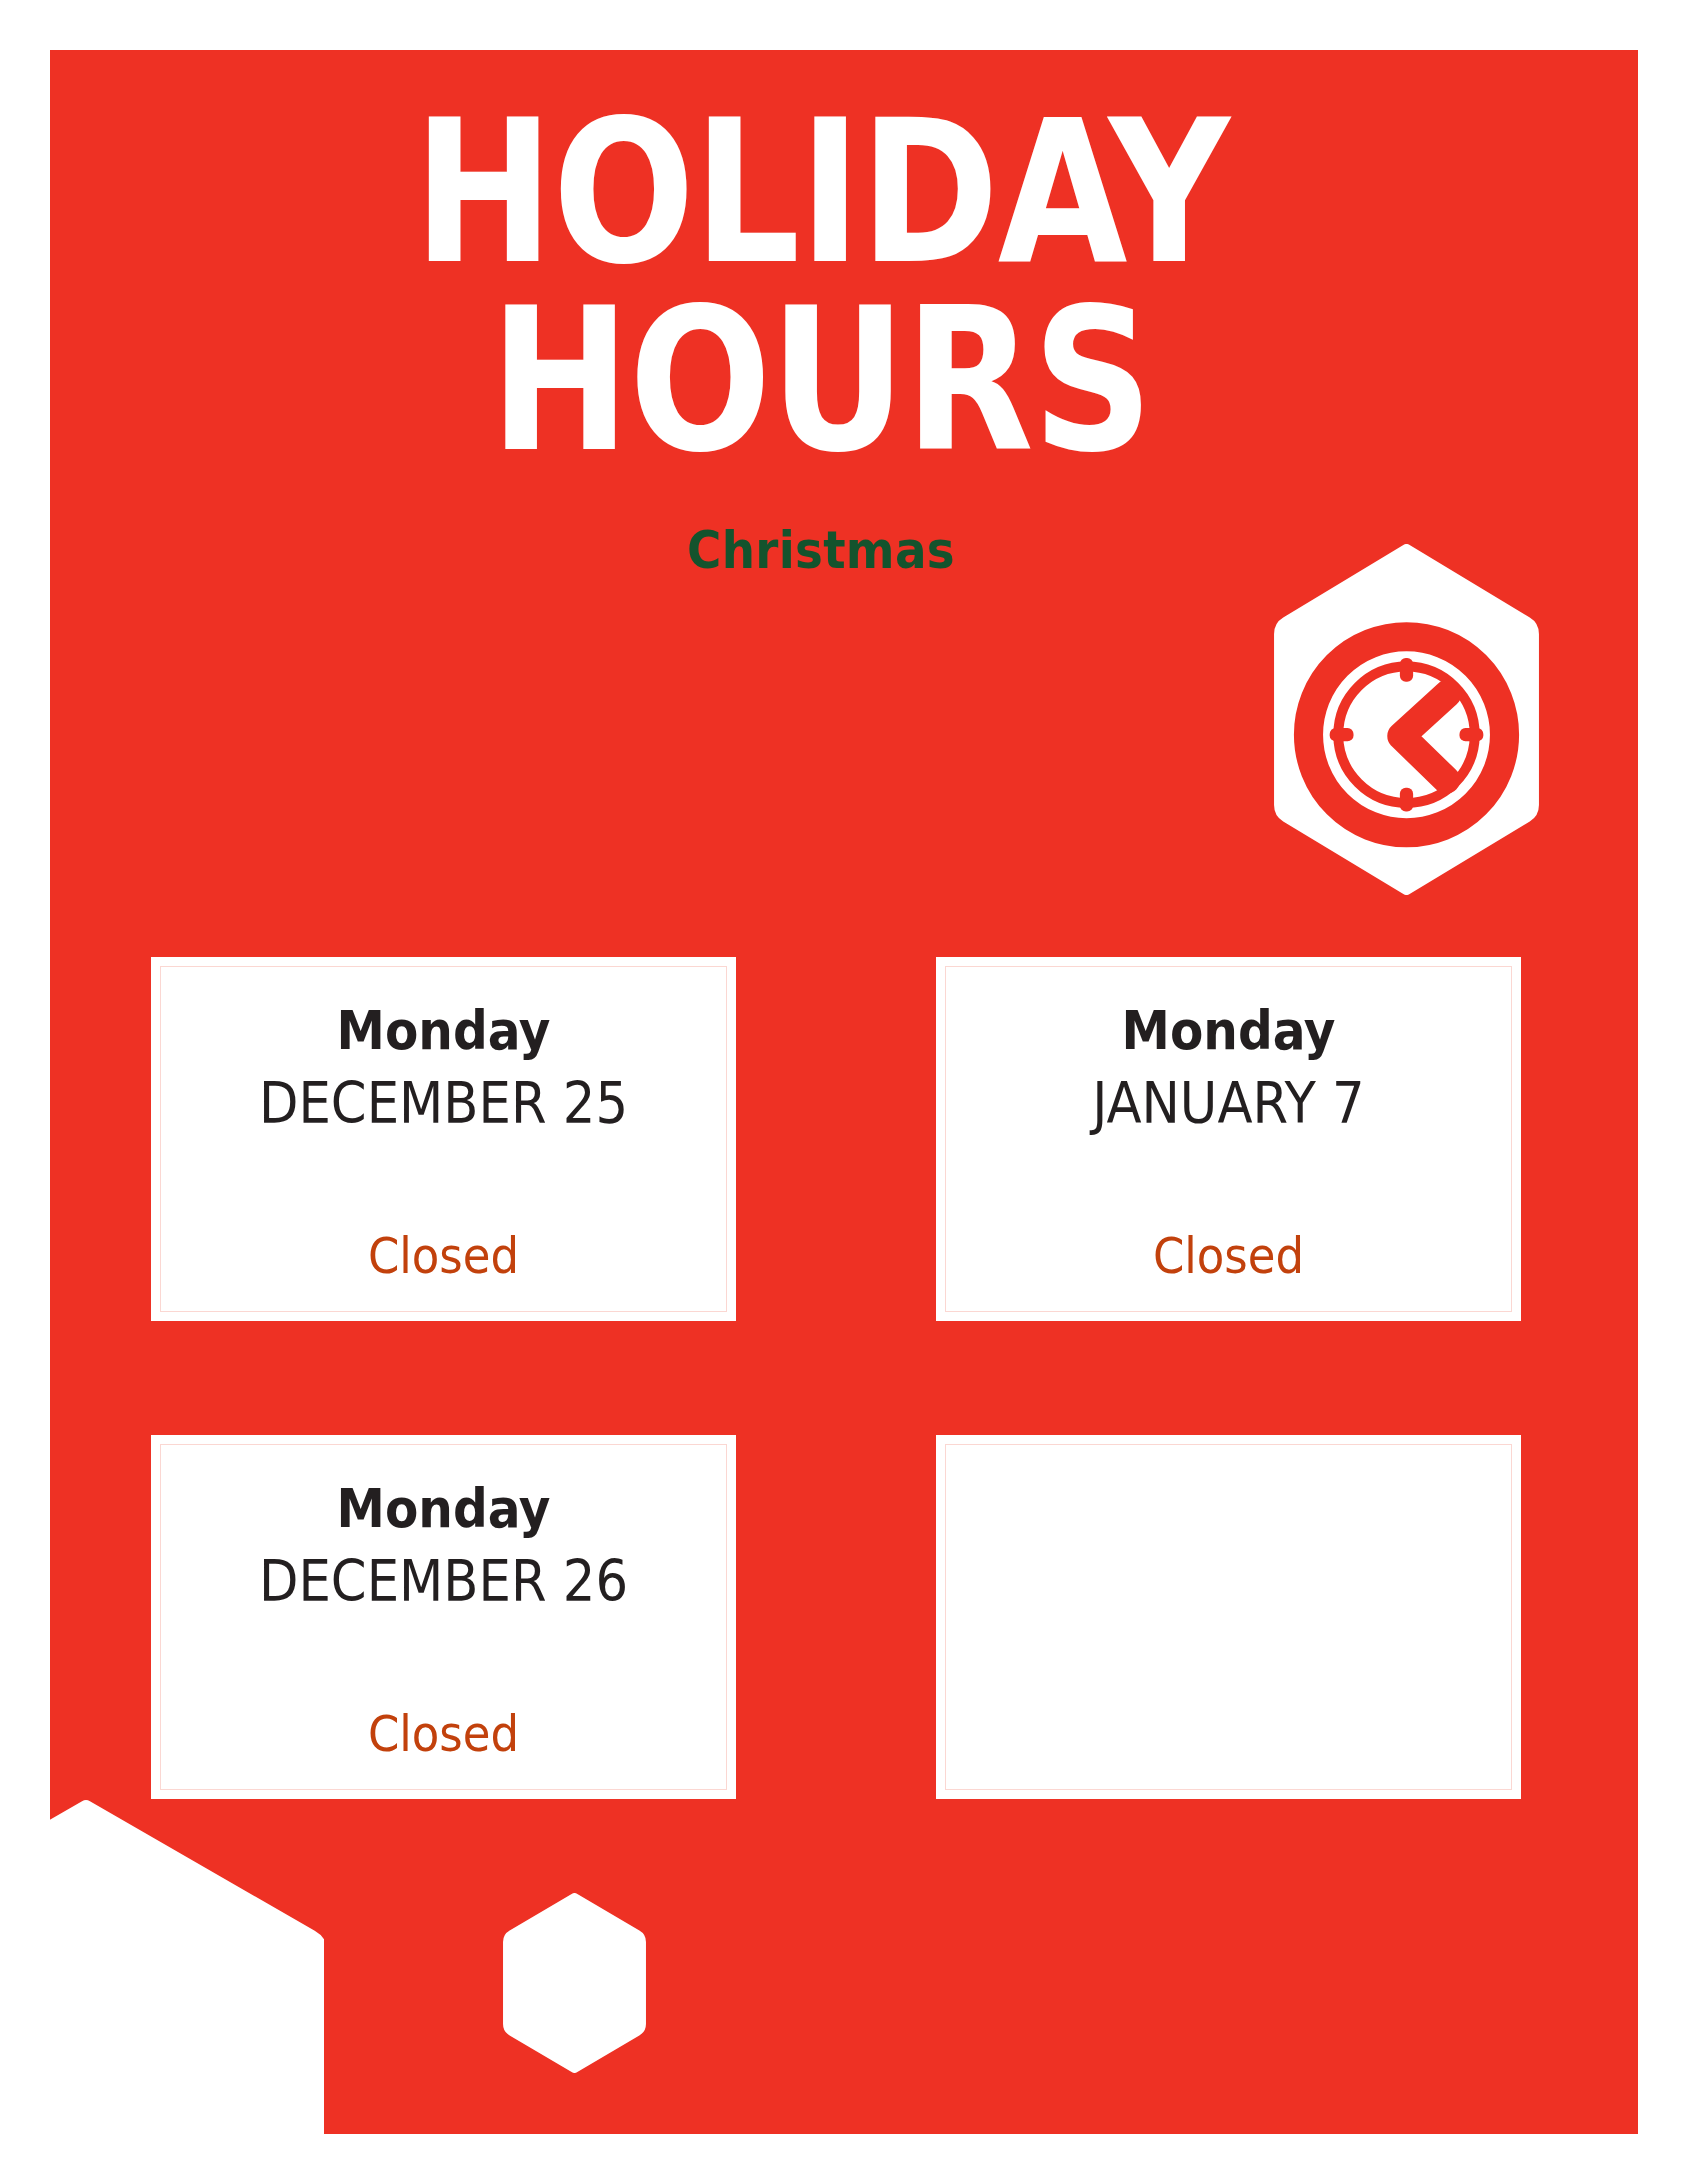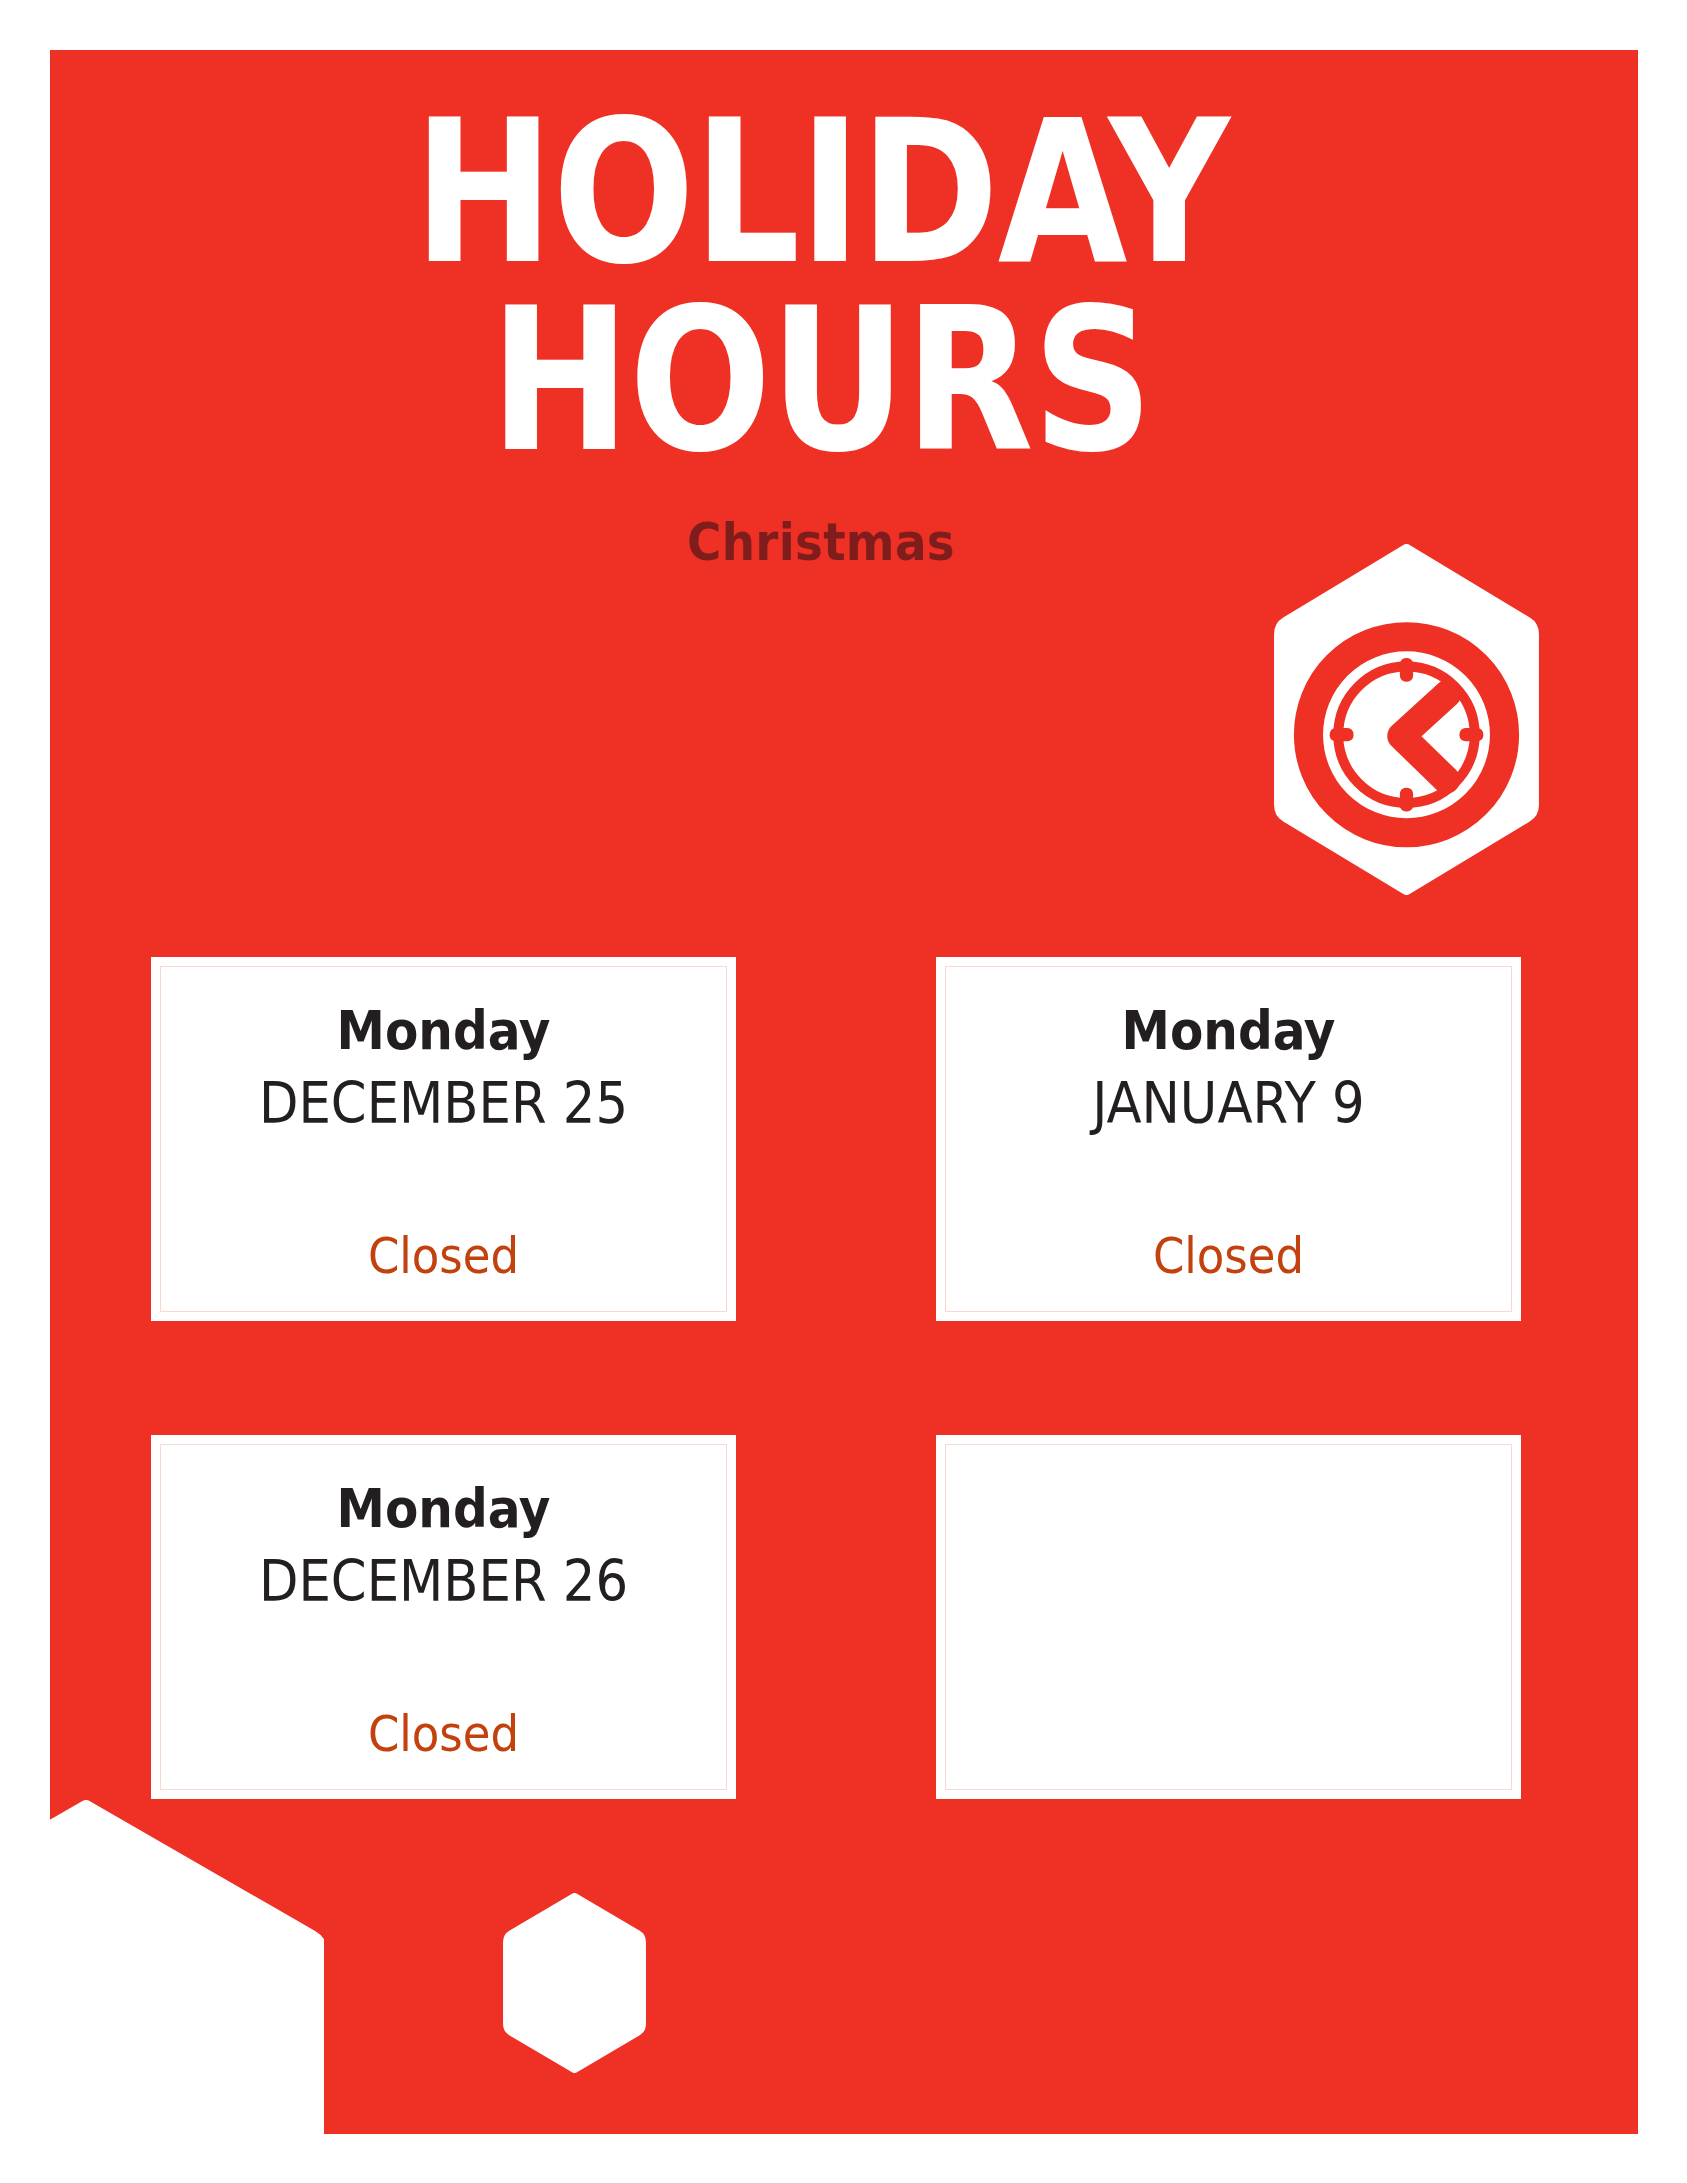--- a/index.html
+++ b/index.html
@@ -51,22 +51,22 @@
     margin: 0;
     padding: 0;
     transform: scaleX(0.94);
     transform-origin: center top;
     white-space: pre-line;
   }
   .subtitle {
     font-family: "DejaVu Sans Condensed", "Liberation Sans Narrow", "Liberation Sans", sans-serif;
     font-weight: 700;
     font-size: 52px;
-    color: #7f1d1d;
-    margin: 0;
+    color: #14532d;
+    margin: 8px;
     padding-top: 37px;
     letter-spacing: 0.3px;
   }
 
   
   .clock-badge {
     position: absolute;
     left: 1274px;
     top: 544px;
     width: 265px;
@@ -206,21 +206,21 @@
       <div class="card-inner">
         <div class="card-weekday">Monday</div>
         <div class="card-date">DECEMBER 25</div>
         <div class="card-status">Closed</div>
       </div>
     </div>
 
     <div class="card">
       <div class="card-inner">
         <div class="card-weekday">Monday</div>
-        <div class="card-date">JANUARY 9</div>
+        <div class="card-date">JANUARY 7</div>
         <div class="card-status">Closed</div>
       </div>
     </div>
 
     <div class="card">
       <div class="card-inner">
         <div class="card-weekday">Monday</div>
         <div class="card-date">DECEMBER 26</div>
         <div class="card-status">Closed</div>
       </div>

